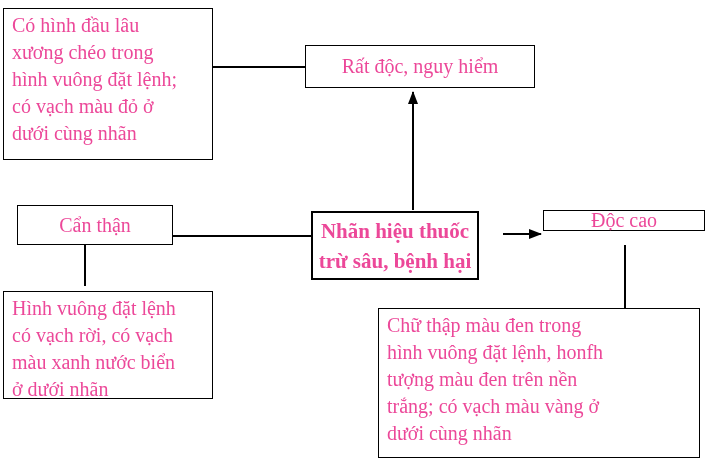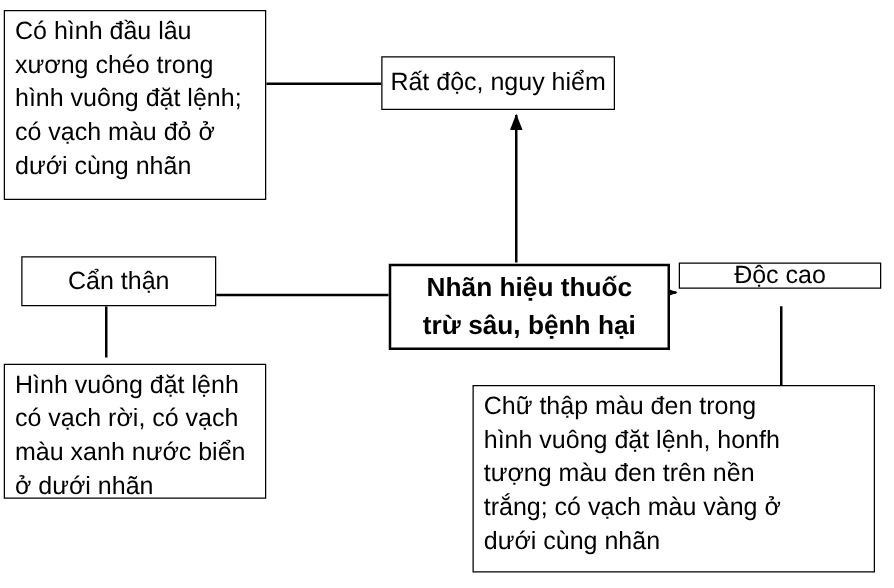--- a/index.html
+++ b/index.html
@@ -5,22 +5,22 @@
   html, body {
     margin: 0;
     padding: 0;
     background: #ffffff;
   }
   .canvas {
     position: relative;
     width: 715px;
     height: 470px;
     background: #ffffff;
-    font-family: Liberation Sans, sans-serif;
-    color: #000000;
+    font-family: Liberation Serif, serif;
+    color: #ec4899;
     overflow: hidden;
   }
   .connectors {
     position: absolute;
     left: 0;
     top: 0;
     width: 715px;
     height: 470px;
     pointer-events: none;
   }
@@ -44,23 +44,23 @@
     text-align: center;
   }
   .box.center-node {
     border-width: 2px;
     font-weight: bold;
     font-size: 21px;
     line-height: 30px;
     white-space: pre-line;
   }
   #node-top-left     { left: 3px;   top: 8px;   width: 210px; height: 152px; }
-  #node-top-center   { left: 305px; top: 45px;  width: 187px; height: 43px; }
+  #node-top-center   { left: 305px; top: 45px;  width: 230px; height: 43px; }
   #node-left         { left: 17px;   top: 205px; width: 156px; height: 40px; }
-  #node-center       { left: 311px; top: 211px; width: 225px; height: 69px; }
+  #node-center       { left: 311px; top: 211px; width: 168px; height: 69px; }
   #node-right        { left: 543px; top: 210px; width: 162px; height: 21px; }
   #node-bottom-left  { left: 3px;   top: 291px; width: 210px; height: 108px; }
   #node-bottom-right { left: 378px; top: 308px; width: 322px; height: 150px; }
 </style>
 </head>
 <body>
 
 <div class="canvas">
 
   <svg class="connectors" width="715" height="470" viewBox="0 0 715 470" xmlns="http://www.w3.org/2000/svg">

